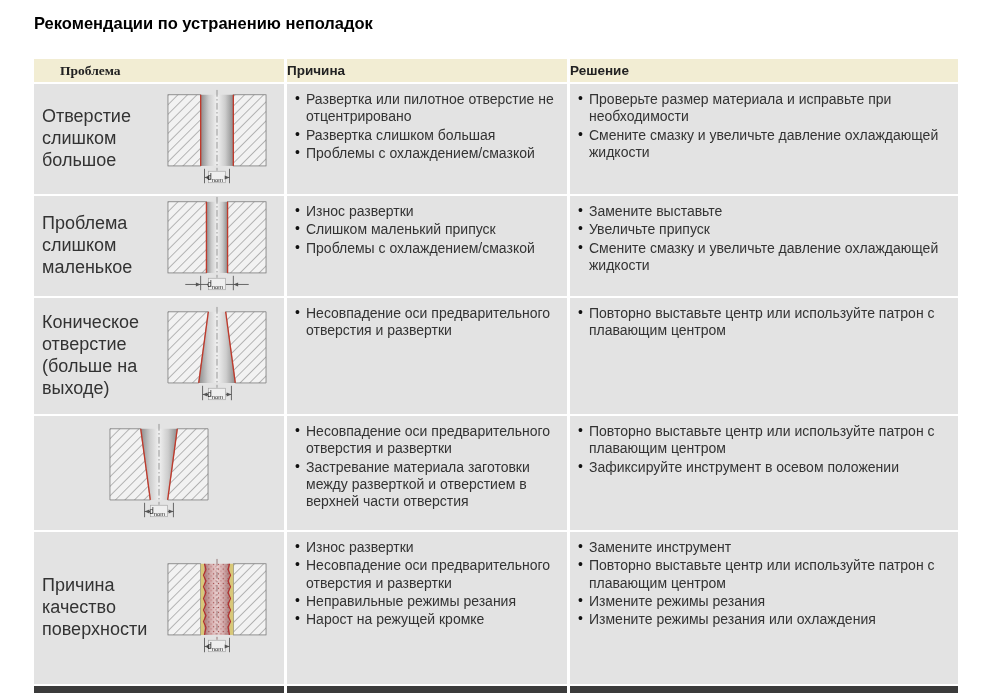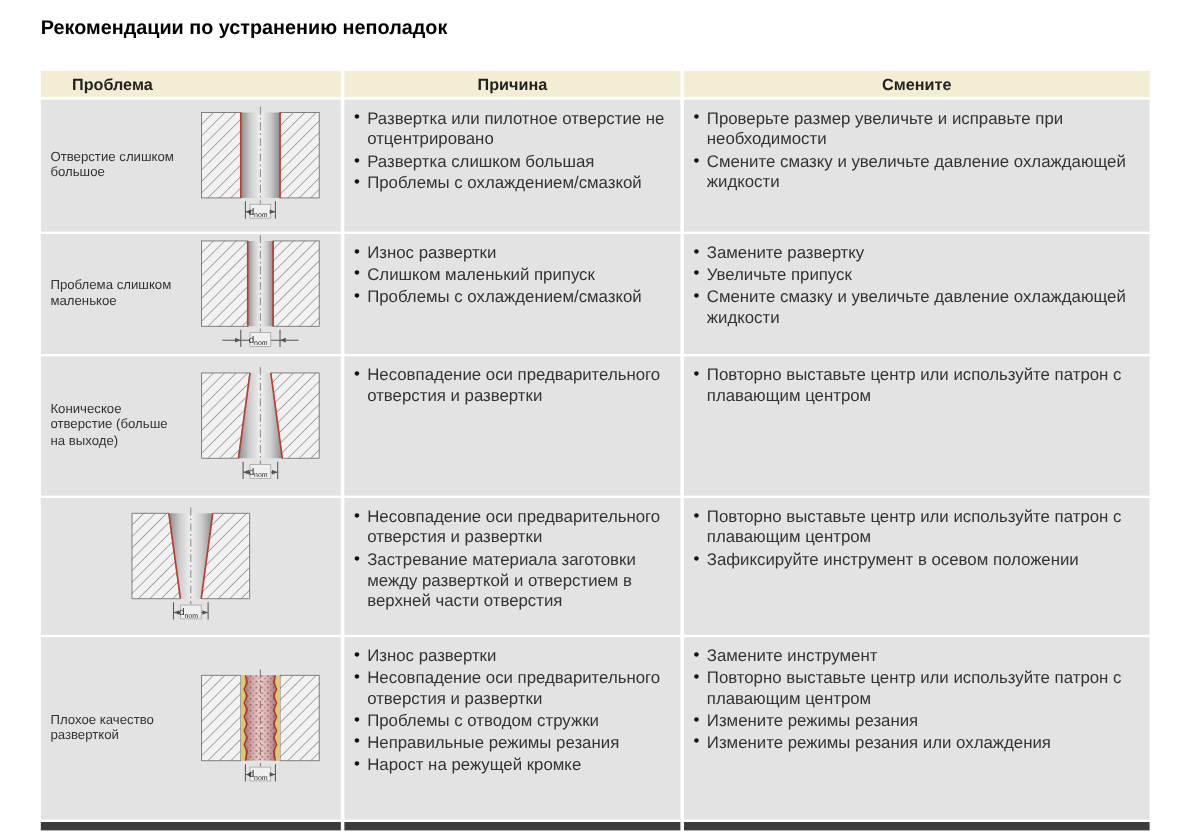--- a/index.html
+++ b/index.html
@@ -1,25 +1,25 @@
 <!DOCTYPE html>
 <html><head>
 <meta charset="utf-8">
 <style>
   html,body{margin:0;padding:0;background:#fff;}
   body{width:990px;font-family:"Liberation Sans",sans-serif;color:#333;}
   .page{padding:8px 46px 0 34px;}
   .page-title{font-size:16.5px;font-weight:bold;color:#000;margin:6px 0 26px 0;}
   .ttable{width:921px;}
   .thead,.trow,.tfoot{display:grid;grid-template-columns:250px 280px 388px;column-gap:3px;margin-bottom:2px;}
-  .th{background:#f2edd3;color:#222;font-weight:bold;font-size:13.5px;text-align:center;padding:4px 0 3px 0;}
-  .th.th-problem{text-align:left;padding-left:26px;}
+  .th{background:#f2edd3;color:#222;font-weight:bold;font-size:13.5px;padding:4px 0 3px 0;}
+  .th.th-problem{text-align:left;padding-left:26px;font-family:Liberation Serif, serif;}
   .cell{background:#e3e3e3;}
   .problem-cell{display:flex;align-items:center;}
-  .problem-label{width:106px;padding:0 2px 0 8px;font-size:11px;line-height:1.22;}
+  .problem-label{width:106px;padding:0 2px 0 8px;font-size:18px;line-height:1.22;}
   .diagram{flex:1;display:flex;justify-content:center;align-items:center;}
   .bullets{margin:0;padding:7px 10px 7px 6px;list-style:none;font-size:14px;line-height:1.24;}
   .bullets li{padding-left:13px;position:relative;margin-bottom:1px;}
   .bullets li::before{content:"\2022";position:absolute;left:2px;top:-1px;color:#111;}
   .r1 .cell{min-height:110px;}
   .r2 .cell{min-height:100px;}
   .r3 .cell{min-height:116px;}
   .r4 .cell{min-height:114px;}
   .r5 .cell{min-height:152px;}
   .tfoot div{height:7px;background:#3b3b3b;}
@@ -29,21 +29,21 @@
 <body>
 
 <div class="page">
   <div class="page-title">Рекомендации по устранению неполадок</div>
 
   <div class="ttable">
 
     <div class="thead">
       <div class="th th-problem">Проблема</div>
       <div class="th">Причина</div>
-      <div class="th">Смените</div>
+      <div class="th">Решение</div>
     </div>
 
     <div class="trow r1">
       <div class="cell problem-cell">
         <div class="problem-label">Отверстие слишком большое</div>
         <div class="diagram">
           <svg viewBox="0 0 130 104" width="130" height="100">
             <defs>
               <pattern id="h1" patternUnits="userSpaceOnUse" width="7" height="7" patternTransform="rotate(45)">
                 <rect width="7" height="7" fill="#f2f2f2"></rect>
@@ -79,21 +79,21 @@
       </div>
       <div class="cell">
         <ul class="bullets">
             <li>Развертка или пилотное отверстие не отцентрировано</li>
             <li>Развертка слишком большая</li>
             <li>Проблемы с охлаждением/смазкой</li>
           </ul>
       </div>
       <div class="cell">
         <ul class="bullets">
-            <li>Проверьте размер увеличьте и исправьте при необходимости</li>
+            <li>Проверьте размер материала и исправьте при необходимости</li>
             <li>Смените смазку и увеличьте давление охлаждающей жидкости</li>
           </ul>
       </div>
     </div>
 
     <div class="trow r2">
       <div class="cell problem-cell">
         <div class="problem-label">Проблема слишком маленькое</div>
         <div class="diagram">
           <svg viewBox="0 0 130 104" width="130" height="100">
@@ -134,21 +134,21 @@
       </div>
       <div class="cell">
         <ul class="bullets">
             <li>Износ развертки</li>
             <li>Слишком маленький припуск</li>
             <li>Проблемы с охлаждением/смазкой</li>
           </ul>
       </div>
       <div class="cell">
         <ul class="bullets">
-            <li>Замените развертку</li>
+            <li>Замените выставьте</li>
             <li>Увеличьте припуск</li>
             <li>Смените смазку и увеличьте давление охлаждающей жидкости</li>
           </ul>
       </div>
     </div>
 
     <div class="trow r3">
       <div class="cell problem-cell">
         <div class="problem-label">Коническое отверстие (больше на выходе)</div>
         <div class="diagram">
@@ -244,21 +244,21 @@
       <div class="cell">
         <ul class="bullets">
             <li>Повторно выставьте центр или используйте патрон с плавающим центром</li>
             <li>Зафиксируйте инструмент в осевом положении</li>
           </ul>
       </div>
     </div>
 
     <div class="trow r5">
       <div class="cell problem-cell">
-        <div class="problem-label">Плохое качество разверткой</div>
+        <div class="problem-label">Причина качество поверхности</div>
         <div class="diagram">
           <svg viewBox="0 0 130 104" width="130" height="100">
             <defs>
               <pattern id="h5" patternUnits="userSpaceOnUse" width="7" height="7" patternTransform="rotate(45)">
                 <rect width="7" height="7" fill="#f2f2f2"></rect>
                   <line x1="0" y1="0" x2="0" y2="7" stroke="#8f8f8f" stroke-width="1.3"></line>
               </pattern>
               <linearGradient id="g5" x1="0" y1="0" x2="1" y2="0">
                 <stop offset="0" stop-color="#a87f7f"></stop>
                   <stop offset="0.25" stop-color="#d4adad"></stop>
@@ -291,21 +291,20 @@
               <polygon points="78,92 73,90 73,94" fill="#555"></polygon>
               <text x="63" y="94.5" text-anchor="middle" font-size="8.5" fill="#222"><tspan>d</tspan><tspan dy="1.8" font-size="6">nom</tspan></text>
             </g>
           </svg>
         </div>
       </div>
       <div class="cell">
         <ul class="bullets">
             <li>Износ развертки</li>
             <li>Несовпадение оси предварительного отверстия и развертки</li>
-            <li>Проблемы с отводом стружки</li>
             <li>Неправильные режимы резания</li>
             <li>Нарост на режущей кромке</li>
           </ul>
       </div>
       <div class="cell">
         <ul class="bullets">
             <li>Замените инструмент</li>
             <li>Повторно выставьте центр или используйте патрон с плавающим центром</li>
             <li>Измените режимы резания</li>
             <li>Измените режимы резания или охлаждения</li>

